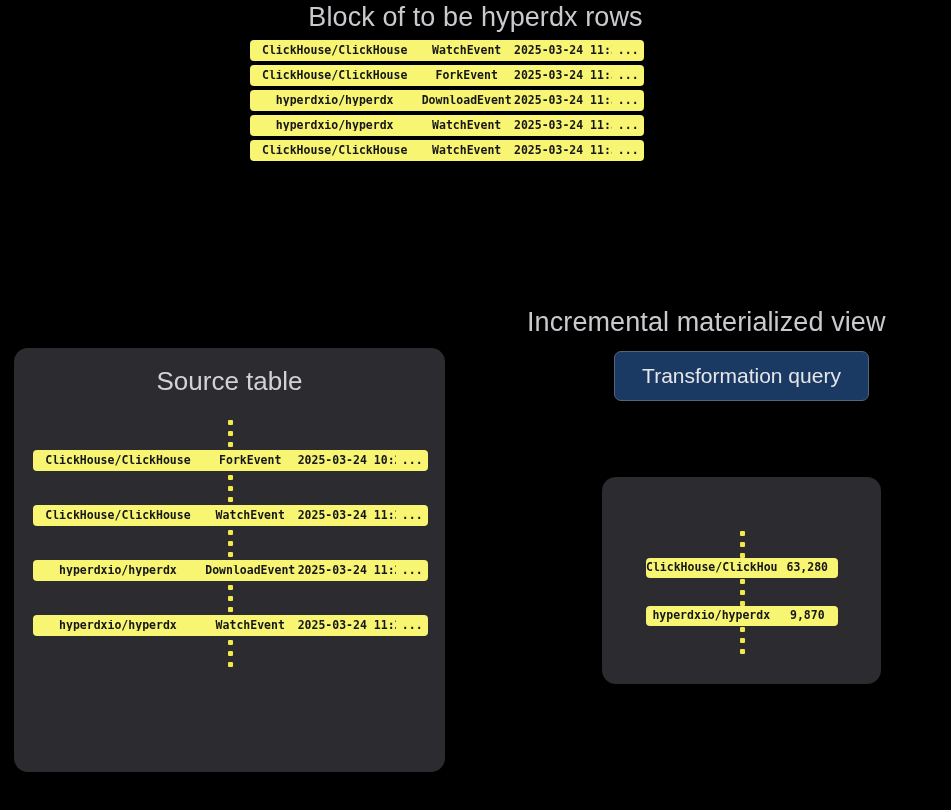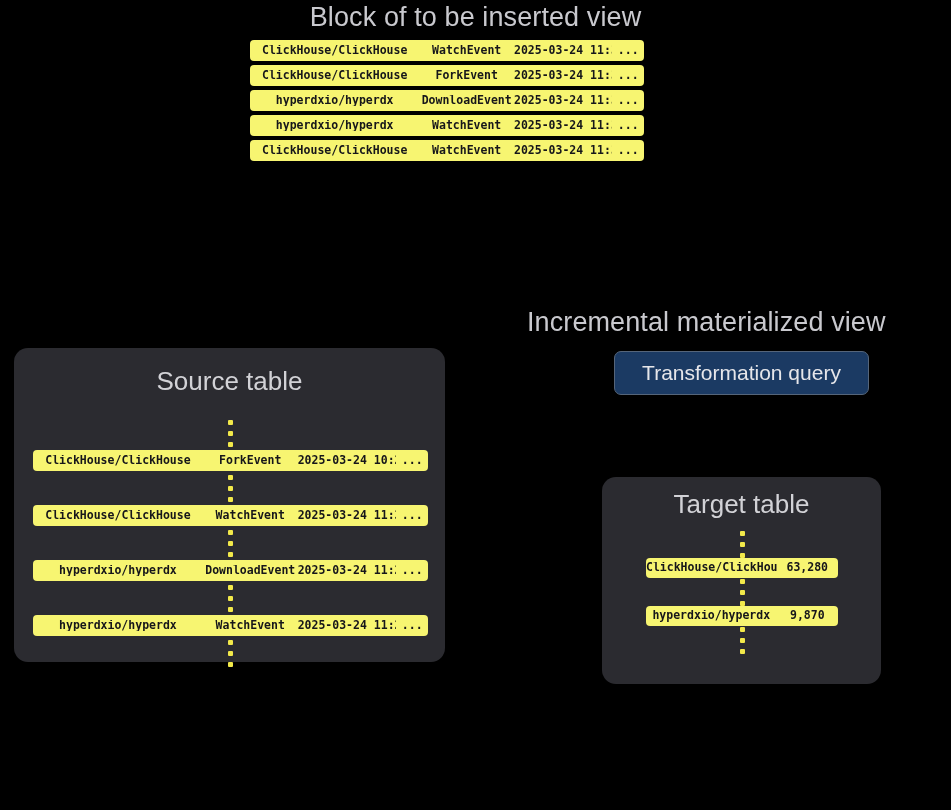--- a/index.html
+++ b/index.html
@@ -103,21 +103,21 @@
     height: 21px;
     font-size: 11.5px;
     margin-bottom: 4px;
   }
 
   
   #source-card {
     left: 14px;
     top: 348px;
     width: 431px;
-    height: 314px;
+    height: 424px;
   }
   #source-card .card-title {
     top: 18px;
     font-size: 26px;
   }
   #source-body {
     position: absolute;
     left: 19px;
     top: 68px;
     width: 395px;
@@ -134,21 +134,21 @@
   #mv-heading {
     left: 527px;
     top: 307px;
     font-size: 27px;
   }
   #transformation-query {
     position: absolute;
     left: 614px;
     top: 351px;
     width: 255px;
-    height: 44px;
+    height: 50px;
     background: #1b3a63;
     border: 1px solid #55657a;
     border-radius: 7px;
     display: flex;
     align-items: center;
     justify-content: center;
     box-sizing: border-box;
     color: #e6e6ea;
     font-size: 21px;
     white-space: nowrap;
@@ -174,21 +174,21 @@
     height: 20px;
     font-size: 11.5px;
   }
   #target-body .dots {
     height: 28px;
   }
 </style>
 </head>
 <body>
 
-<div class="heading" id="top-heading">Block of to be inserted view</div>
+<div class="heading" id="top-heading">Block of to be hyperdx rows</div>
 
 <div id="block-rows">
     <div class="pill">
       <span class="cell repo">ClickHouse/ClickHouse</span>
       <span class="cell event">WatchEvent</span>
       <span class="cell ts">2025-03-24 11:35:40</span>
       <span class="cell more">...</span>
     </div>
     <div class="pill">
       <span class="cell repo">ClickHouse/ClickHouse</span>
@@ -271,21 +271,20 @@
     </div>
 </div>
 
 <div class="heading" id="mv-heading">Incremental materialized view</div>
 
 <div id="transformation-query">
   <span>Transformation query</span>
 </div>
 
 <div class="card" id="target-card">
-  <div class="card-title">Target table</div>
   <div id="target-body">
       <div class="dots">
         <i></i>
         <i></i>
         <i></i>
       </div>
       <div class="pill kv">
         <span class="cell repo">ClickHouse/ClickHouse</span>
         <span class="cell count">63,280</span>
       </div>

